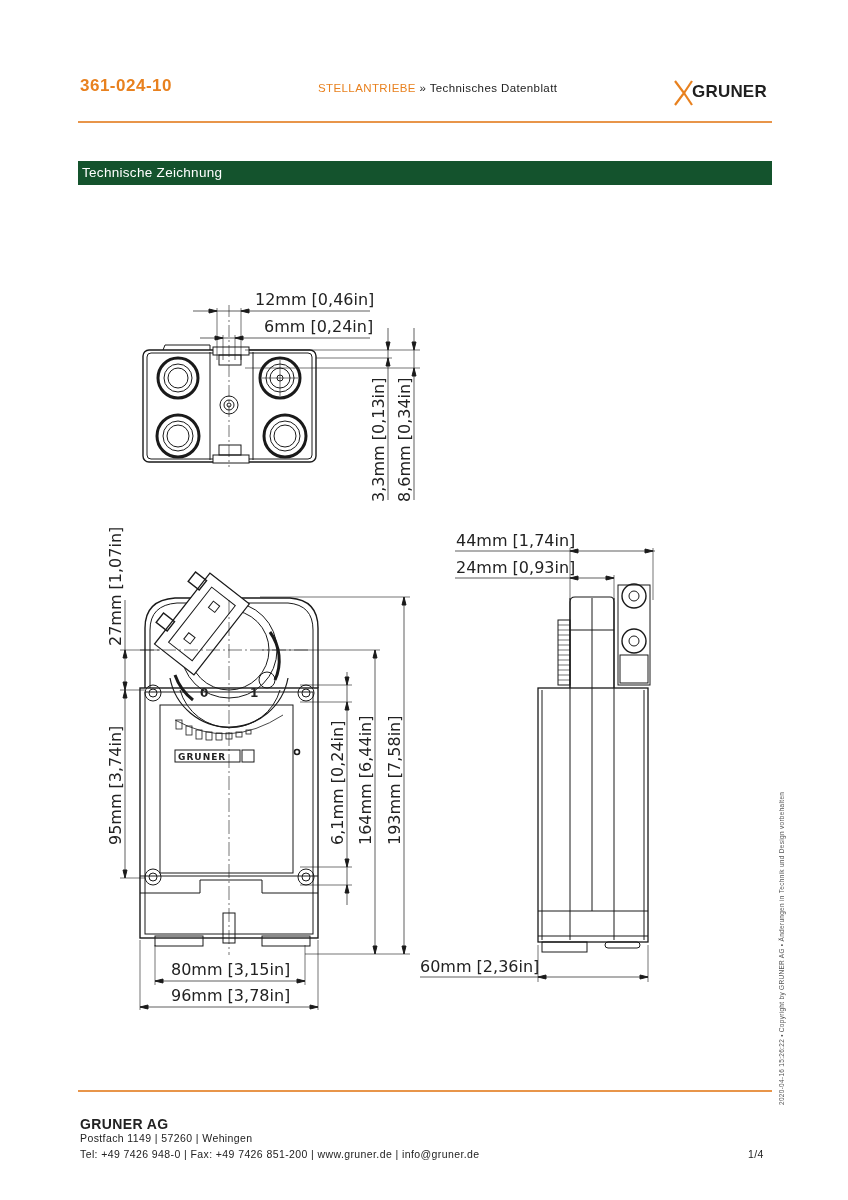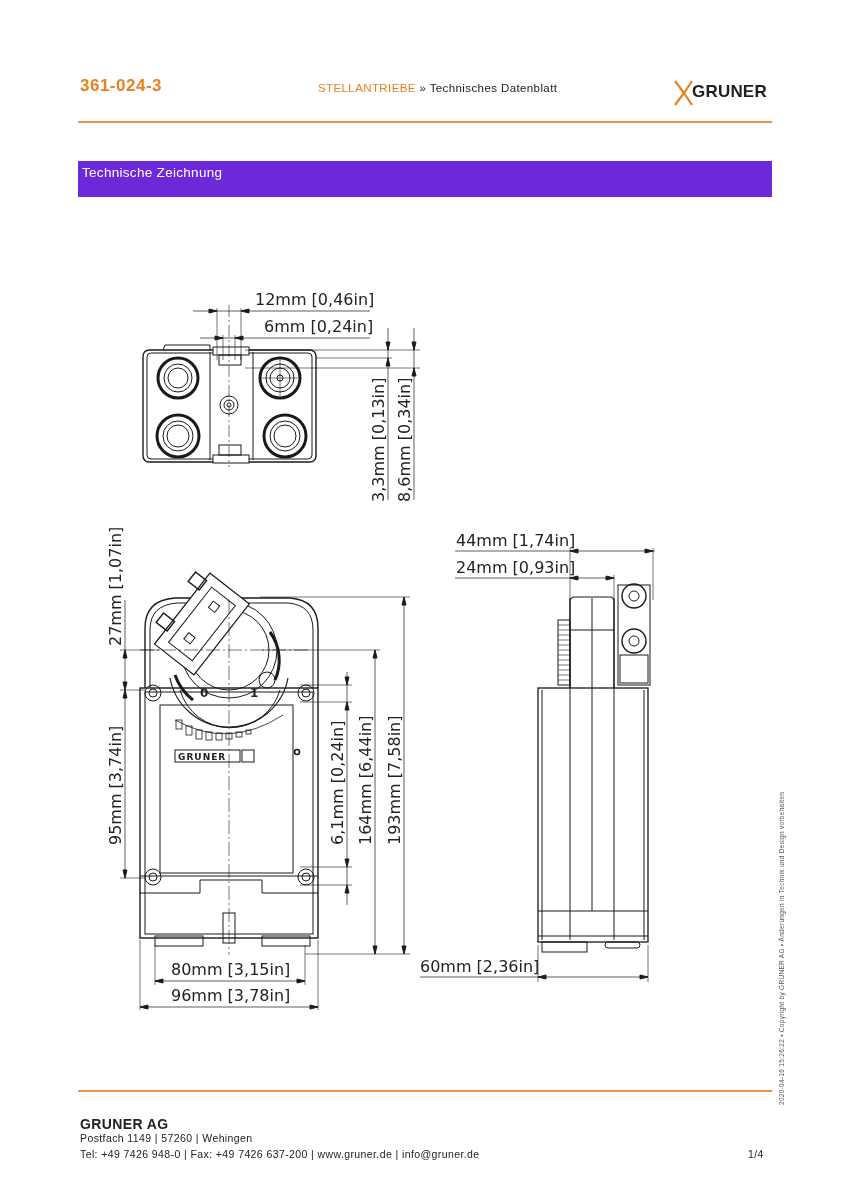--- a/index.html
+++ b/index.html
@@ -4,36 +4,36 @@
 <style>
   html, body { margin:0; padding:0; background:#ffffff; }
   body { width:848px; height:1200px; position:relative; overflow:hidden; font-family:"Liberation Sans", sans-serif; color:#222; }
   .abs { position:absolute; }
   .article-no { left:80px; top:76px; font-size:17px; font-weight:bold; color:#e8811f; letter-spacing:0.5px; }
   .header-center { left:318px; top:82px; font-size:11.5px; letter-spacing:0.4px; color:#222; }
   .header-center .cat { color:#e8811f;margin-top:39px; }
   .logo { left:672px; top:78px; width:104px; height:30px; }
   .logo-text { position:absolute; left:20px; top:4px; font-size:17px; font-weight:bold; color:#1f1f1f; letter-spacing:0.2px; }
   .hr-top { left:78px; top:121px; width:694px; height:2px; background:#e8954a; }
-  .section-bar { left:78px; top:161px; width:694px; height:36px; background:#6d28d9; }
+  .section-bar { left:78px; top:161px; width:694px; height:24px; background:#14532d; }
   .section-bar span { position:absolute; left:4px; top:4px; color:#fff; font-size:13.5px; letter-spacing:0.3px; }
   .drawing { left:0; top:0; width:848px; height:1200px; }
   .side-note { left:778px; top:1105px; transform-origin:0 0; transform:rotate(-90deg); font-size:6.5px; color:#555; white-space:nowrap; letter-spacing:0.3px; }
   .hr-bottom { left:78px; top:1090px; width:694px; height:2px; background:#e8954a; }
   .footer-company { left:80px; top:1116px; font-size:14px; font-weight:bold; color:#222; letter-spacing:0.4px; }
   .footer-line { left:80px; font-size:10.5px; color:#222; letter-spacing:0.4px; }
   .footer-addr { top:1132px; }
   .footer-contact { top:1148px; }
   .page-no { left:748px; top:1148px; font-size:10.5px; color:#222; letter-spacing:0.4px; }
   svg text { font-family:"DejaVu Sans", sans-serif; fill:#222; }
 </style>
 </head>
 <body>
 
-<div class="abs article-no">361-024-3</div>
+<div class="abs article-no">361-024-10</div>
 <div class="abs header-center">
   <span class="cat">STELLANTRIEBE</span><span> » </span><span>Technisches Datenblatt</span>
 </div>
 <div class="abs logo">
   <svg width="22" height="30" viewBox="0 0 22 30" style="position:absolute;left:0;top:0;">
     <path d="M3 3 L12 15 L3 27" stroke="#e8811f" stroke-width="2.2" fill="none"></path>
     <path d="M12 15 L20 3" stroke="#e8811f" stroke-width="2.2" fill="none"></path>
     <path d="M12 15 L20 27" stroke="#e8811f" stroke-width="2.2" fill="none"></path>
   </svg>
   <span class="logo-text">GRUNER</span>
@@ -257,14 +257,14 @@
   <text x="200" y="697" font-size="12" font-weight="bold">0</text>
   <text x="250" y="697" font-size="12" font-weight="bold">1</text>
   <text x="178" y="760" font-size="9" font-weight="bold" letter-spacing="1">GRUNER</text>
 </svg>
 
 <div class="abs side-note">2020-04-16 15:26:22 • Copyright by GRUNER AG • Änderungen in Technik und Design vorbehalten</div>
 
 <div class="abs hr-bottom"></div>
 <div class="abs footer-company">GRUNER AG</div>
 <div class="abs footer-line footer-addr">Postfach 1149 | 57260 | Wehingen</div>
-<div class="abs footer-line footer-contact">Tel: +49 7426 948-0 | Fax: +49 7426 637-200 | www.gruner.de | info@gruner.de</div>
+<div class="abs footer-line footer-contact">Tel: +49 7426 948-0 | Fax: +49 7426 851-200 | www.gruner.de | info@gruner.de</div>
 <div class="abs page-no">1/4</div>
 
 </body></html>

